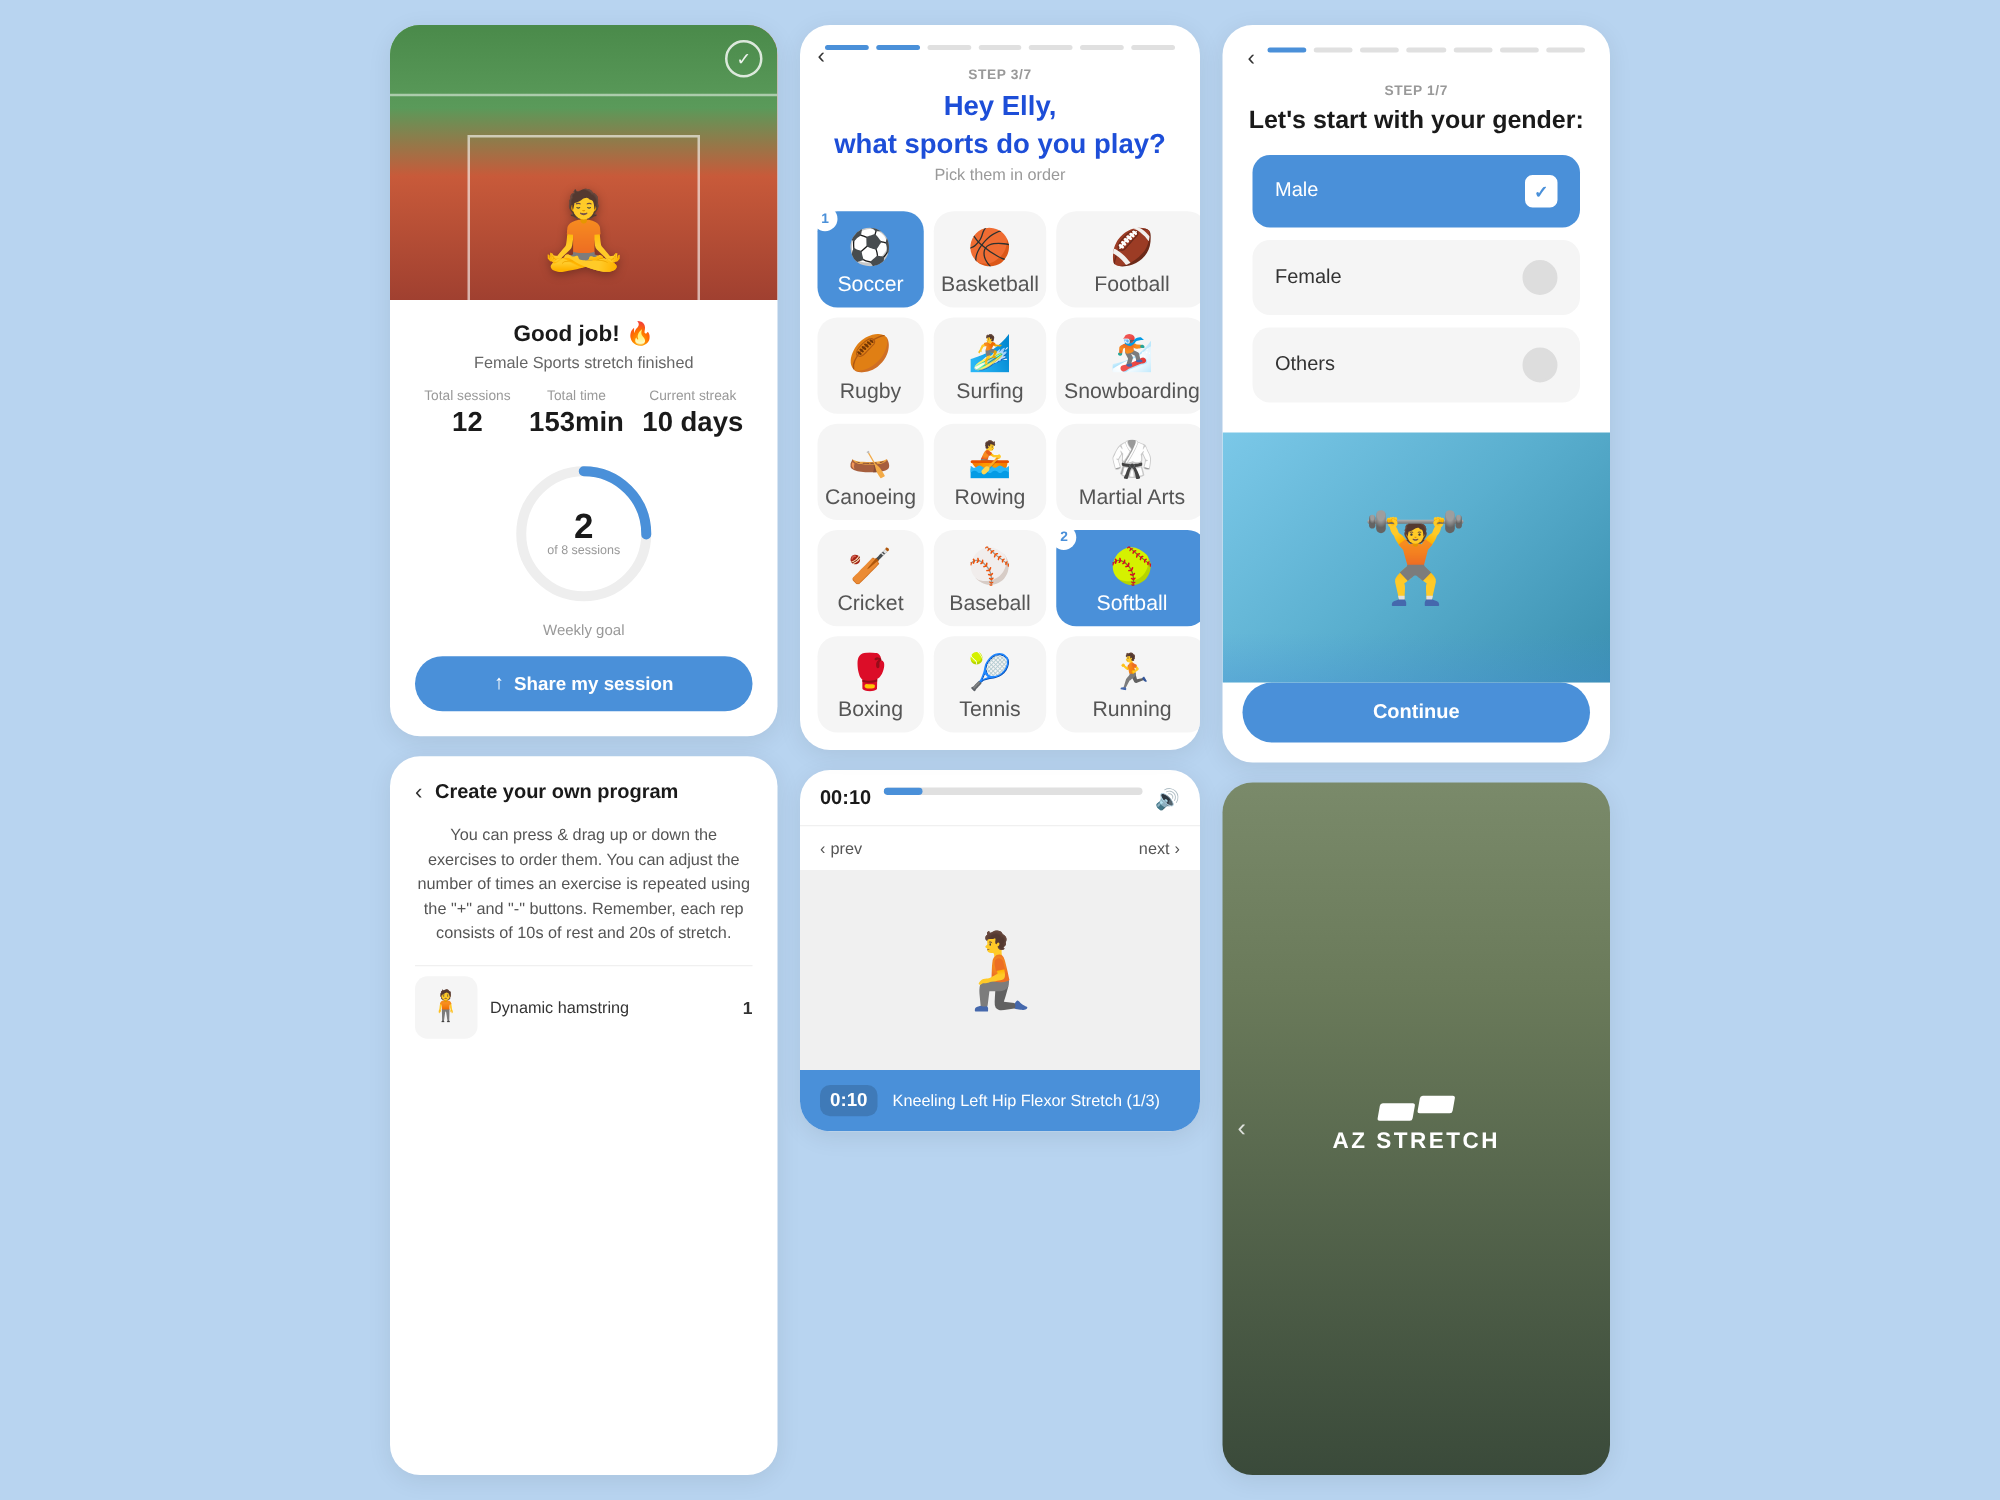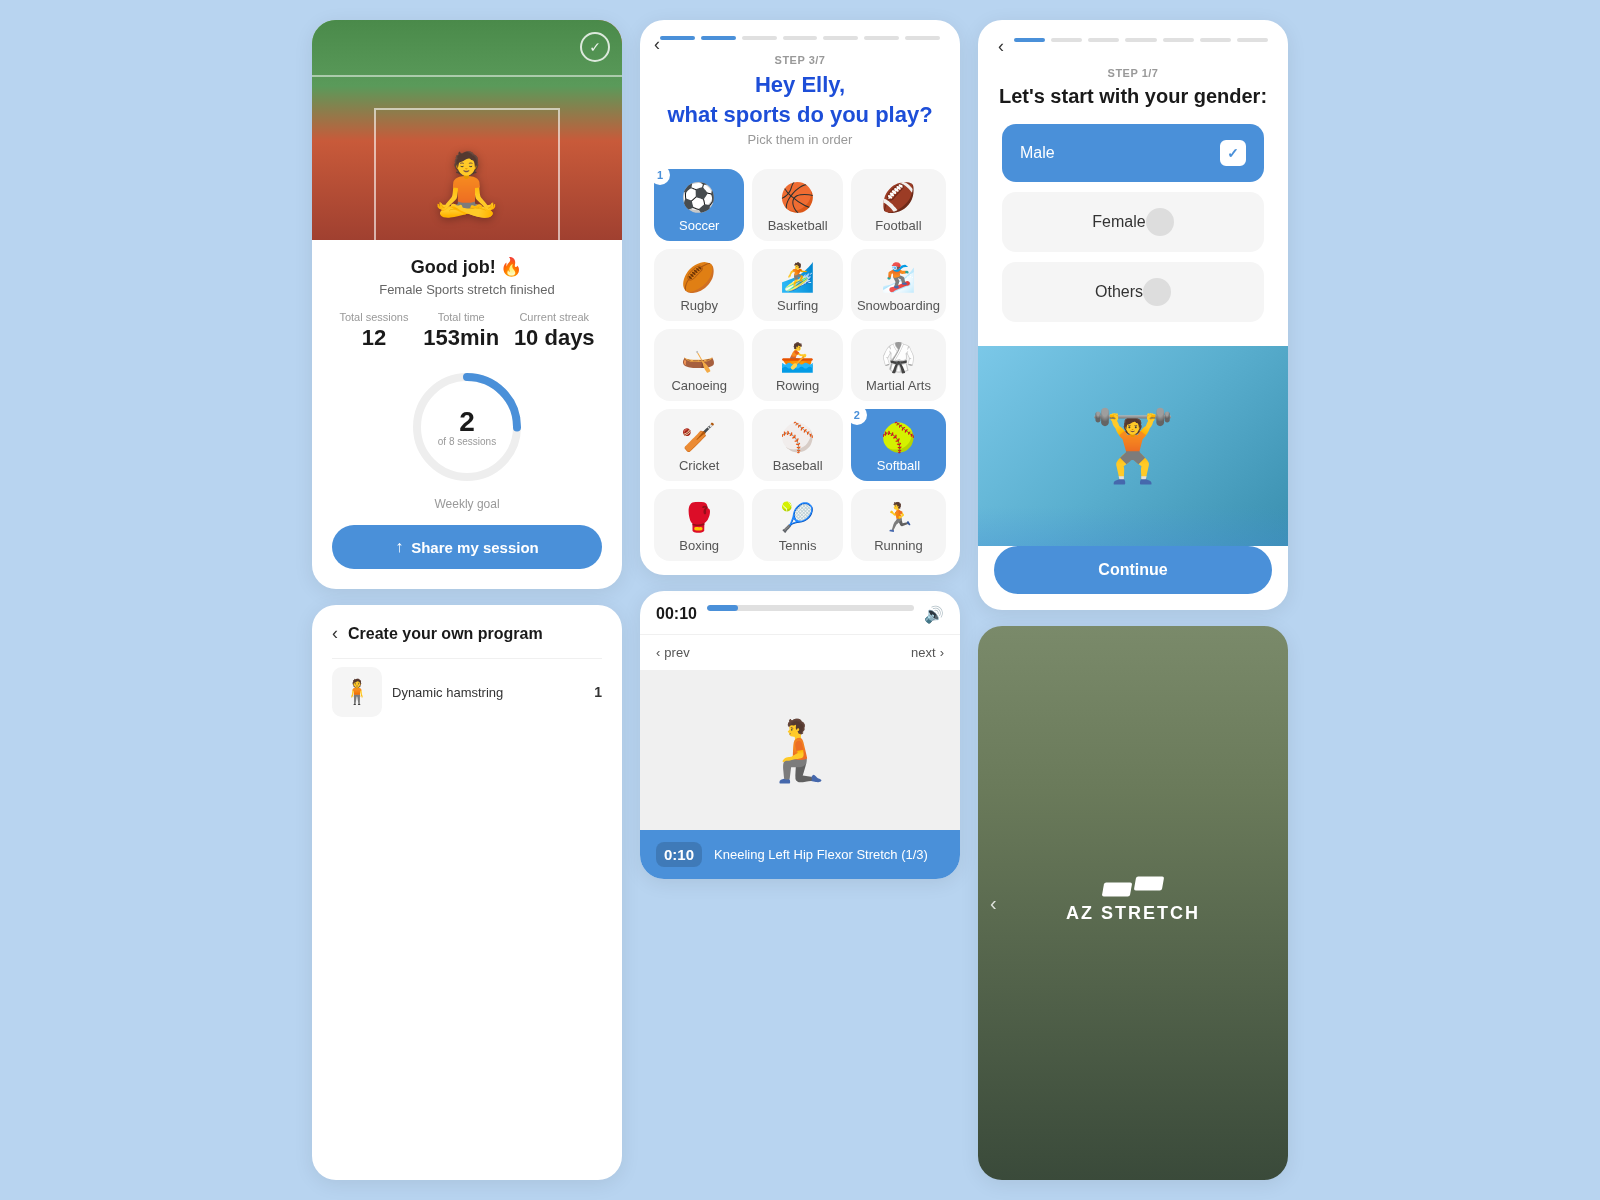--- a/index.html
+++ b/index.html
@@ -122,21 +122,21 @@
     .sport-item.selected { background: #4a90d9; }
     .sport-item.selected .sport-name { color: #fff; }
     .sport-badge {
       position: absolute; top: -4px; left: -4px;
       background: #4a90d9; color: #fff; border-radius: 50%;
       width: 20px; height: 20px; font-size: 11px; font-weight: 700;
       display: flex; align-items: center; justify-content: center;
     }
     .sport-item.selected .sport-badge { background: #fff; color: #4a90d9; }
     .sport-emoji { font-size: 28px; margin-bottom: 4px; }
-    .sport-name { font-size: 13px; color: #555; font-weight: 500; }
+    .sport-name { font-size: 17px; color: #555; font-weight: 500; }
     .back-arrow-sports { position: absolute; top: 14px; left: 14px; font-size: 18px; color: #333; cursor: pointer; }
 
     
     .card-timer { flex-shrink: 0; }
     .card-timer .timer-top { padding: 14px 16px 10px; border-bottom: 1px solid #f0f0f0; }
     .card-timer .timer-row { display: flex; gap: 10px; }
     .card-timer .time-display { font-size: 16px; font-weight: 700; color: #1a1a1a; }
     .card-timer .timer-bar { flex: 1; height: 6px; background: #e0e0e0; border-radius: 3px; overflow: hidden; }
     .card-timer .timer-fill { height: 100%; width: 15%; background: #4a90d9; border-radius: 3px; }
     .card-timer .sound-icon { font-size: 16px; color: #333; }
@@ -151,21 +151,21 @@
     .card-gender { flex-shrink: 0; }
     .card-gender .top { padding: 16px 20px 14px; }
     .card-gender .gender-step { font-size: 11px; color: #999; font-weight: 600; letter-spacing: 0.5px; margin-bottom: 6px; text-align: center; }
     .card-gender .gender-pb-row { display: flex; gap: 6px; margin-bottom: 14px; }
     .card-gender .gender-title { font-size: 20px; font-weight: 700; color: #1a1a1a; text-align: center; margin-bottom: 16px; }
     .gender-option {
       display: flex; align-items: center; justify-content: space-between;
       padding: 16px 18px; border-radius: 14px; margin-bottom: 10px; cursor: pointer;
     }
     .gender-option.selected { background: #4a90d9; }
-    .gender-option.unselected { background: #f5f5f5; justify-content: center; }
+    .gender-option.unselected { background: #f5f5f5; }
     .gender-option .label { font-size: 16px; font-weight: 500; }
     .gender-option.selected .label { color: #fff; }
     .gender-option.unselected .label { color: #333; }
     .gender-toggle { width: 26px; height: 26px; border-radius: 6px; border: 2px solid #fff; display: flex; align-items: center; justify-content: center; }
     .gender-toggle.checked { background: #fff; }
     .gender-toggle.checked::after { content: '✓'; color: #4a90d9; font-size: 14px; font-weight: 700; }
     .gender-toggle.unchecked { background: #ddd; border-color: #ddd; border-radius: 50%; width: 28px; height: 28px; }
     .card-gender .hero-img2 {
       width: 100%; height: 200px;
       background: linear-gradient(135deg, #7bc8e8 0%, #5aafcf 50%, #3a8faf 100%);
@@ -243,20 +243,21 @@
       </button>
     </div>
   </div>
 
   <div class="card card-create">
     <div class="body">
       <div class="back-row">
         <span class="back-arrow">‹</span>
         <span class="create-title">Create your own program</span>
       </div>
+      <p class="desc">You can press &amp; drag up or down the exercises to order them. You can adjust the number of times an exercise is repeated using the "+" and "-" buttons. Remember, each rep consists of 10s of rest and 20s of stretch.</p>
       <div class="exercise-item">
         <div class="ex-thumb">🧍</div>
         <div class="ex-name">Dynamic hamstring</div>
         <div class="ex-num">1</div>
       </div>
     </div>
   </div>
 </div>
 
 <div class="col col-mid">

